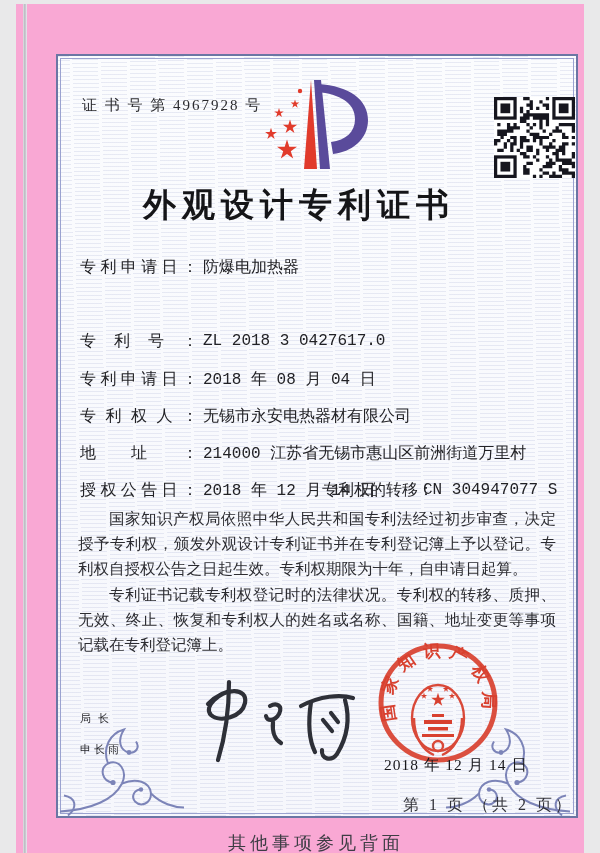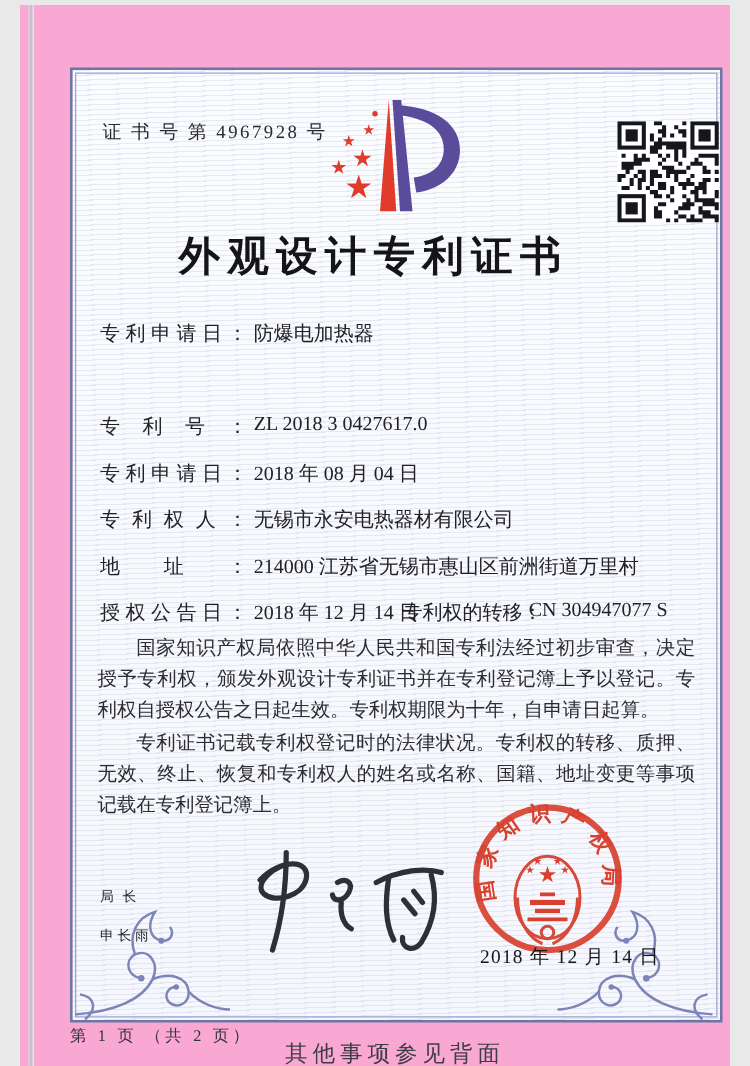--- a/index.html
+++ b/index.html
@@ -18,30 +18,30 @@
     background:
       repeating-linear-gradient(178deg,rgba(128,138,192,0.16) 0px,rgba(128,138,192,0.16) 0.9px,rgba(255,255,255,0) 0.9px,rgba(255,255,255,0) 4px),
       linear-gradient(#fbfcfe,#f6f7fc);
   }
   .frame-inner{position:absolute;inset:2px;border:1px solid #9aa2d0;}
   .abs{position:absolute;}
   .cert-no{left:66px;top:92px;font-size:15px;letter-spacing:2px;color:#2a2a2e;}
   .title{left:24px;top:179px;width:518px;text-align:center;font-size:33px;font-weight:700;letter-spacing:6px;color:#151518;}
   .row{left:64px;height:22px;font-size:16px;white-space:nowrap;}
   .lab{display:inline-block;width:118px;text-align:justify;text-align-last:justify;vertical-align:top;}
-  .val{margin-left:5px;}
+  .val{margin-left:5px;font-family:Liberation Mono, monospace;}
   .pair2{position:absolute;left:242px;top:0;white-space:nowrap;}
   .pair2 .lab{width:96px;}
   .paras{left:62px;top:502px;width:478px;font-size:15.5px;line-height:25.2px;color:#2c2c31;}
   .paras p{margin:0;text-indent:2em;text-align:justify;font-family:Liberation Serif, serif;}
   .signer{left:64px;top:699px;font-size:11px;line-height:31px;color:#26262b;}
   .signer .st{letter-spacing:7px;}
   .signer .sn{letter-spacing:3px;}
   .seal-date{left:368px;top:751px;font-size:15.5px;letter-spacing:1px;color:#17171b;z-index:6;}
-  .page-no{left:40px;top:816px;width:518px;text-align:left;font-size:13px;letter-spacing:3px;color:#33333a;}
+  .page-no{left:40px;top:791px;width:518px;text-align:right;font-size:16px;letter-spacing:3px;color:#33333a;}
   .back-note{left:0;top:827px;width:600px;text-align:center;font-size:18px;letter-spacing:4px;color:#3d3d44;}
   svg{display:block;}
 </style>
 </head>
 <body>
 
 <div class="paper">
 
   <div class="frame">
     <div class="frame-inner"></div>

